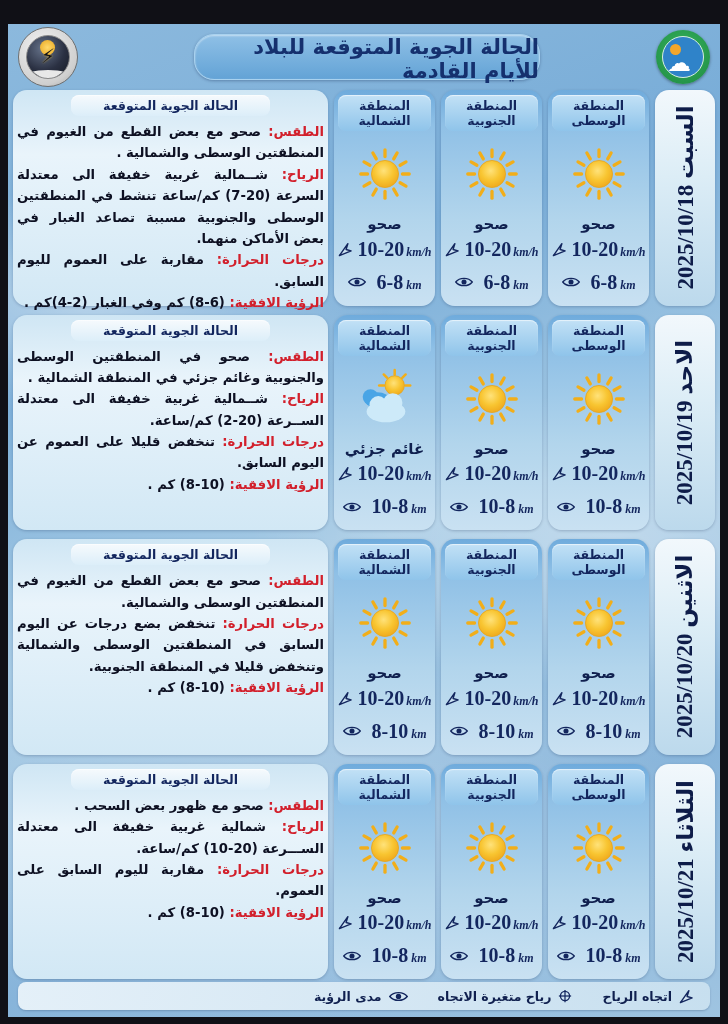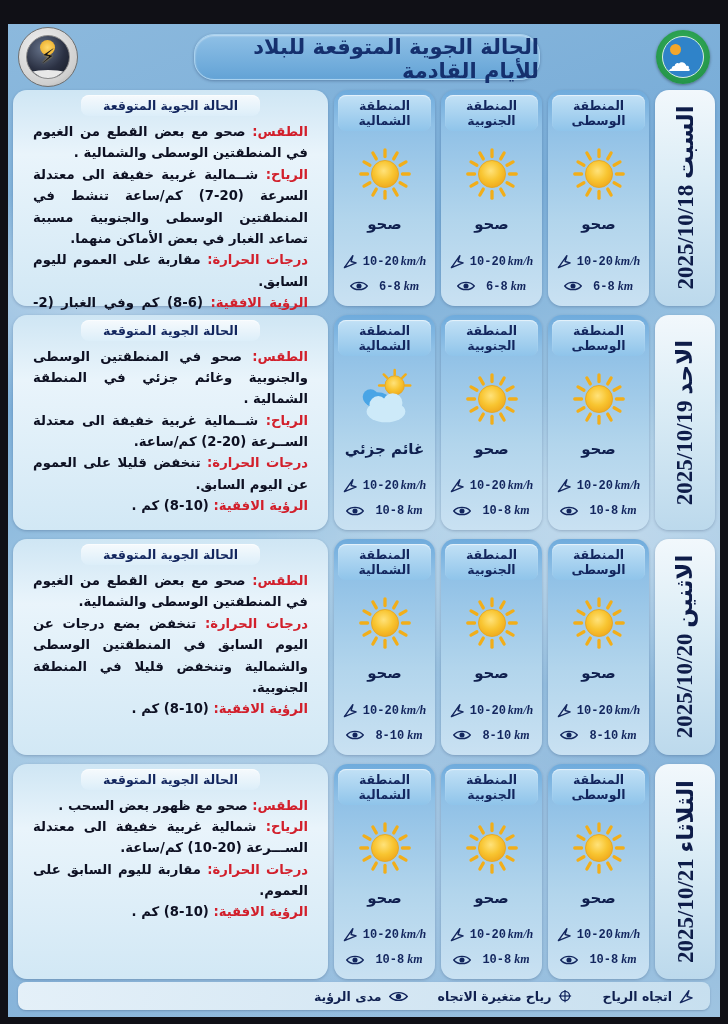--- a/index.html
+++ b/index.html
@@ -58,26 +58,26 @@
     background:linear-gradient(180deg,#c2e1f6,#8fc4ea);
     color:#13265e;font-weight:bold;font-size:12.5px;
     box-shadow:inset 0 1px 1px rgba(255,255,255,.6);
   }
   .icon-wrap{height:70px;margin-top:6px;display:flex;align-items:center;justify-content:center;}
   .wicon{width:62px;height:62px;}
   .cond{margin-top:6px;font-size:15px;font-weight:bold;color:#10204f;}
   .stat{display:flex;align-items:baseline;direction:ltr;margin-top:auto;}
   .stat.vis{margin:10px 0 12px;}
   .stat svg{align-self:center;}
-  .num{font-family:Liberation Mono, monospace;font-size:12px;font-weight:bold;color:#13265e;margin:0 2px 0 5px;text-align:right;}
+  .num{font-family:Liberation Serif, serif;font-size:20px;font-weight:bold;color:#13265e;margin:0 2px 0 5px;text-align:right;}
   .unit{font-family:"Liberation Serif","DejaVu Sans",serif;font-size:12px;font-weight:bold;color:#13265e;font-style:italic;}
   .vis .num{margin:0 3px 0 11px;}
   .desc-card{
     background:linear-gradient(180deg,#cfe6f4 0%,#e9f4fb 30%,#d2e8f5 100%);
-    display:flex;flex-direction:column;padding:0 16px 6px;
+    display:flex;flex-direction:column;padding:0 0 6px;
   }
   .desc-pill{align-self:center;width:62%;background:linear-gradient(180deg,#f6fafd,#dceef9);margin:5px 0 3px;}
   .desc-body{flex:1;direction:rtl;text-align:justify;color:#0d1022;font-size:13.2px;font-weight:bold;line-height:1.62;padding:2px 4px 0;}
   .sec{margin:0;}
   .lbl{color:#d21f2b;}
   
   .legend{
     height:28px;margin:0 10px 7px;border-radius:8px;
     background:linear-gradient(90deg,rgba(236,245,251,.92),rgba(205,227,241,.88));
     display:flex;align-items:center;gap:30px;padding:0 16px;

